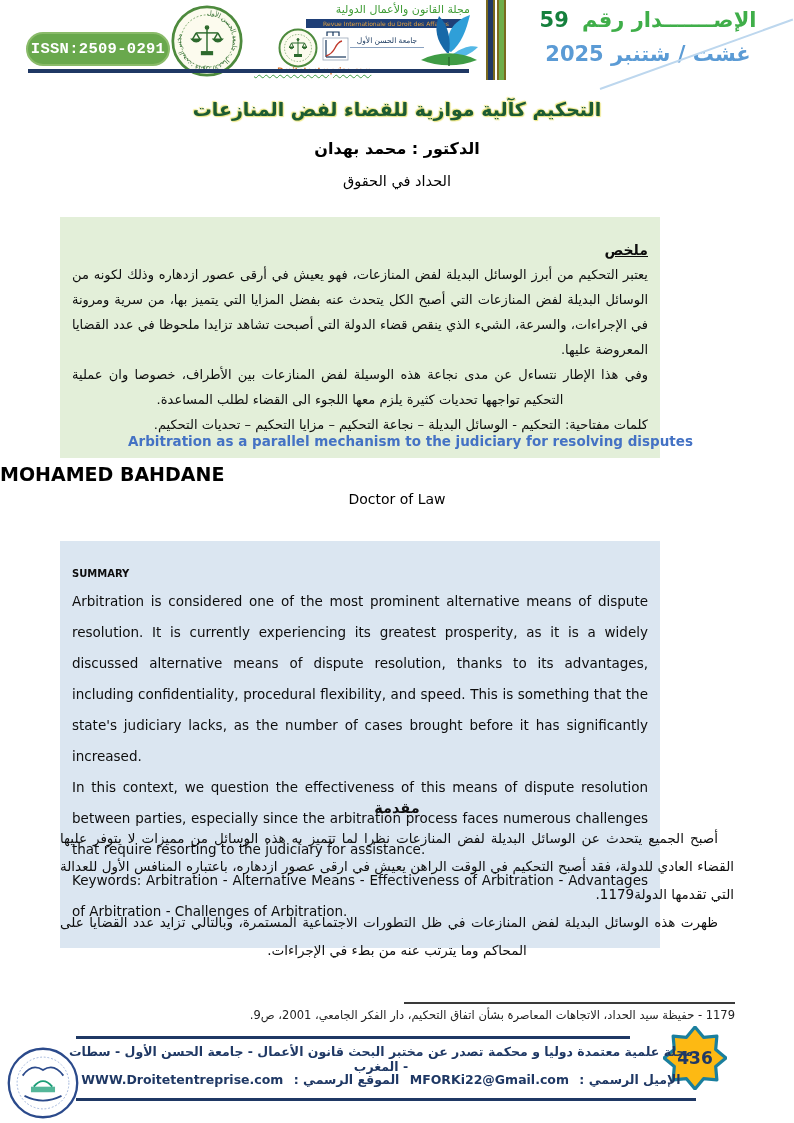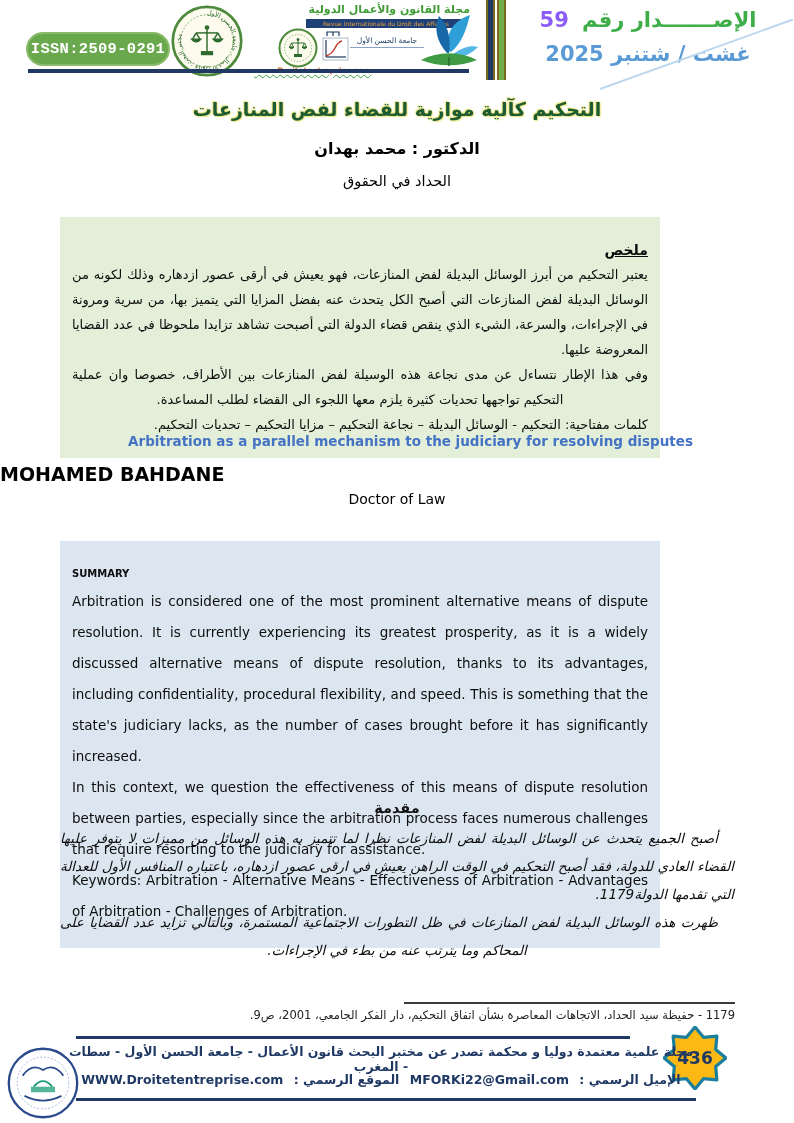--- a/index.html
+++ b/index.html
@@ -11,41 +11,41 @@
   }
   
   .issn-pill{
     position:absolute; left:26px; top:32px; width:140px; height:30px;
     background:#69a84d; border:2px solid #8abb6a; border-radius:18px;
     color:#fff; font-weight:bold; font-size:15.5px;
     display:flex; align-items:center; justify-content:center; letter-spacing:.3px;font-family:Liberation Mono, monospace;
   }
   .seal-lab{ position:absolute; left:171px; top:5px; width:72px; height:72px; }
   .journal-logo{ position:absolute; left:250px; top:3px; width:224px; height:72px; }
-  .jl-title{ position:absolute; top:0; right:4px; font-size:11px; font-weight:bold;
+  .jl-title{ position:absolute; top:0; right:4px; font-size:11px; font-weight:normal;
     color:#3f9c35; direction:rtl; white-space:nowrap; }
   .jl-banner{ position:absolute; top:16px; right:8px; width:160px; height:9px;
     background:#1f3f77; color:#e5a13c; font-size:6px; line-height:9px;
     text-align:center; white-space:nowrap; overflow:hidden; }
   .seal-mini{ position:absolute; left:28px; top:25px; width:40px; height:40px; }
   .jl-chart{ position:absolute; left:72px; top:27px; width:27px; height:32px; }
   .jl-univ{ position:absolute; left:100px; top:33px; width:74px; font-size:7.5px;
     color:#16365c; direction:rtl; text-align:center; line-height:1.25;
     border-bottom:1px solid #8aa2c0; padding-bottom:2px;}
   .jl-swoosh{ position:absolute; right:-6px; top:10px; width:62px; height:60px; }
   .jl-url{ position:absolute; left:4px; bottom:0px; font-size:7.5px; font-weight:bold;
     color:#d2691e; text-decoration:underline; text-decoration-style:wavy;
     text-decoration-color:#3f9c45; }
   .vbar{ position:absolute; top:0; height:80px; width:5px;
     border-left:2px solid #7a6a1f; border-right:2px solid #7a6a1f; }
   .vbar-navy{ left:486px; background:#1f3864; }
   .vbar-green{ left:497px; background:#6fae4a; }
   .issue{ position:absolute; left:508px; top:8px; width:280px; text-align:center; direction:rtl; }
   .issue-line1{ font-size:21px; font-weight:bold; color:#3fae49; white-space:nowrap; }
-  .issue-num{ color:#8b5cf6; margin-right:6px; }
+  .issue-num{ color:#15803d; margin-right:6px; }
   .issue-line2{ font-size:21px; font-weight:bold; color:#5b9bd5; margin-top:10px; white-space:nowrap;}
   .diag{ position:absolute; left:600px; top:88px; width:205px; height:2px;
     background:#bdd7ee; transform:rotate(-19.8deg); transform-origin:left center; }
   .header-rule{ position:absolute; left:28px; top:69px; width:441px; height:4px; background:#1f3864; }
 
   
   .article-title{ position:absolute; top:98px; left:0; right:0; text-align:center;
     font-size:19px; font-weight:bold; color:#1c5b33; direction:rtl;
     text-shadow:0 0 2px #e3da5f, 1px 1px 1px #efe98f, -1px -1px 1px #efe98f; }
   .author-ar{ position:absolute; top:139px; left:0; right:0; text-align:center;
@@ -69,21 +69,21 @@
   .en-author{ position:absolute; top:463px; left:0; right:0; text-align:left;
     font-size:19px; font-weight:bold; color:#000; }
   .en-degree{ position:absolute; top:491px; left:0; right:0; text-align:center;
     font-size:14px; color:#000; }
 
   
   .intro-heading{ position:absolute; top:800px; left:0; right:0; text-align:center;
     font-size:14.5px; font-weight:bold; direction:rtl; }
   .intro-body{ position:absolute; top:824px; left:60px; width:674px; direction:rtl; }
   .intro-body p{ margin:0; font-size:13.5px; line-height:28px; text-align:justify;
-    text-indent:16px; color:#0d0d0d;font-style:italic; }
+    text-indent:16px; color:#0d0d0d; }
 
   
   .footnote-rule{ position:absolute; left:404px; top:1002px; width:331px; height:2px; background:#3a3a3a; }
   .footnote{ position:absolute; top:1008px; left:60px; width:675px; direction:rtl;
     text-align:right; font-size:11.5px; color:#222; }
 
   
   .badge-star{ position:absolute; left:663px; top:1026px; width:64px; height:64px; }
   .frule-top{ position:absolute; left:76px; top:1036px; width:554px; height:3px; background:#1f3864; }
   .frule-bottom{ position:absolute; left:76px; top:1098px; width:620px; height:3px; background:#1f3864; }

